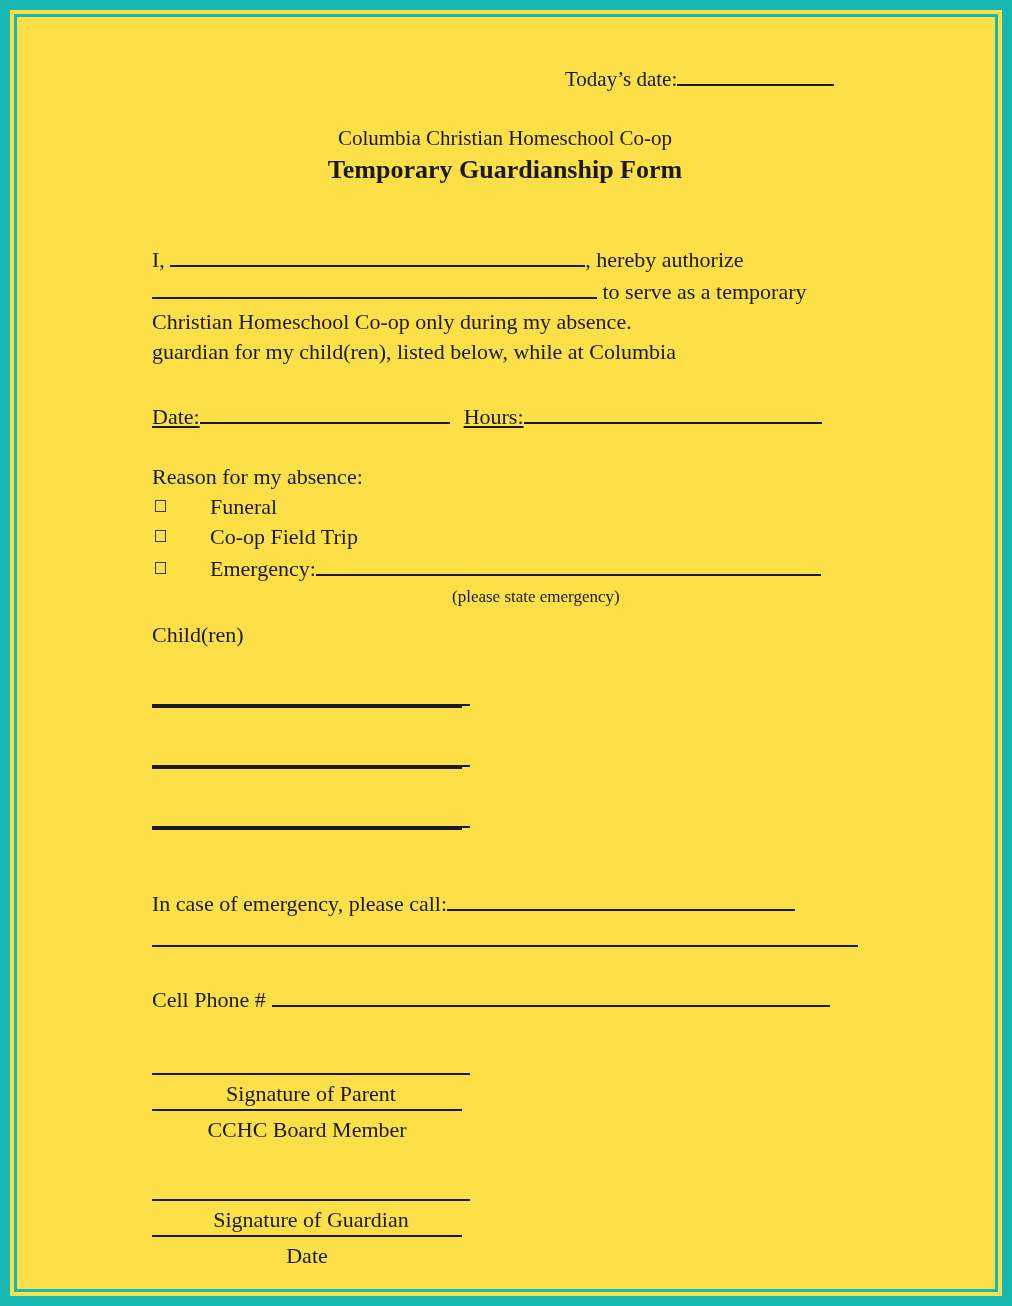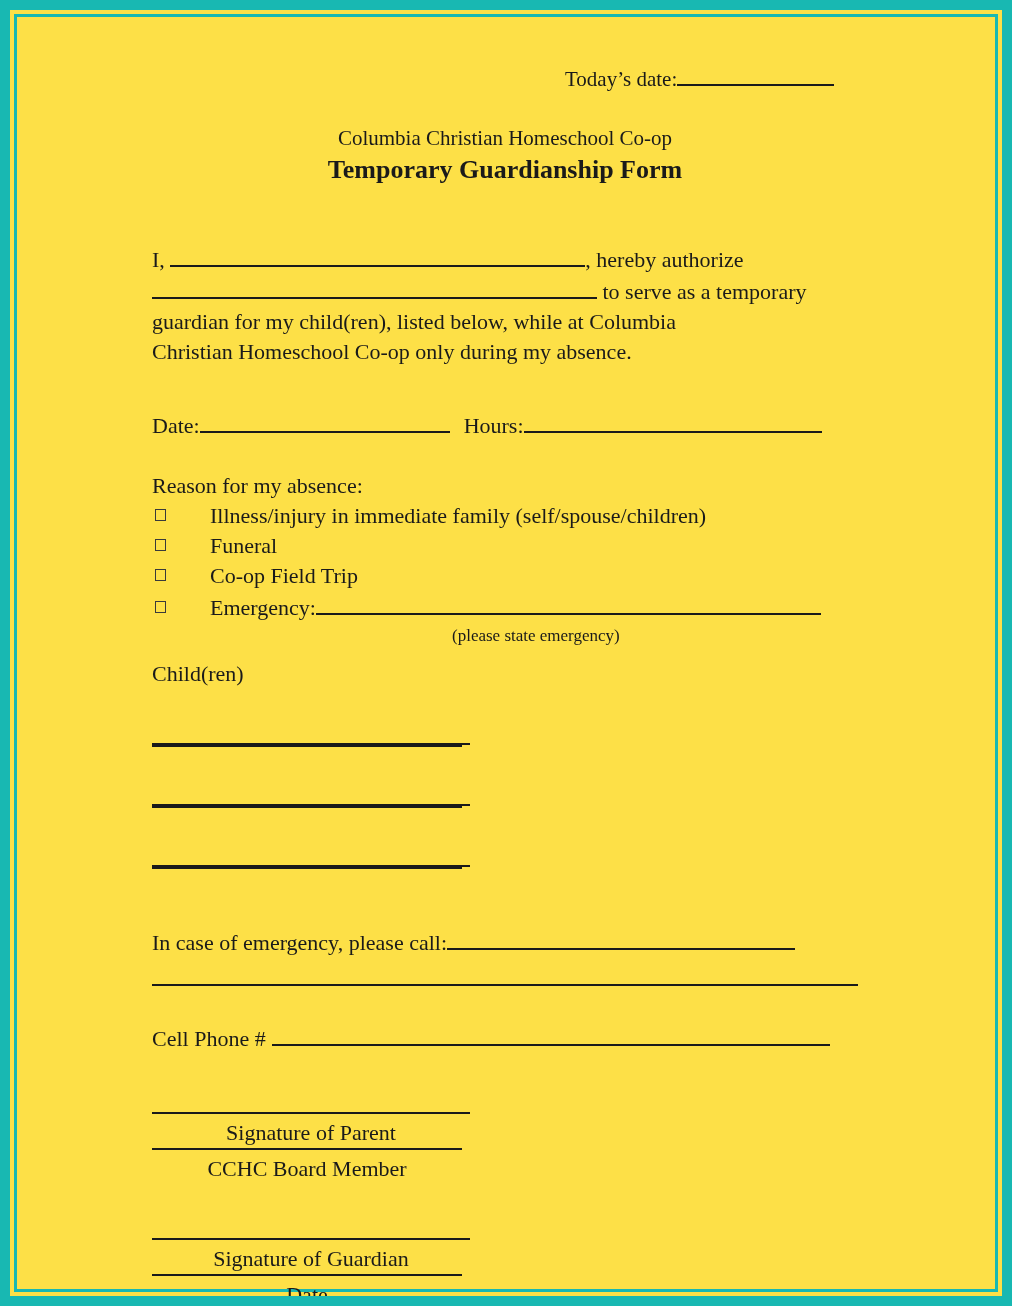--- a/index.html
+++ b/index.html
@@ -34,21 +34,21 @@
   .today-row .blank { width: 157px; }
 
   .title-block { text-align: center; margin-top: 30px; }
   .org-name  { font-size: 21px; font-weight: normal; line-height: 30px; }
   .form-title { font-size: 26px; font-weight: bold; line-height: 34px; }
 
   .auth { margin-top: 56px; }
   .auth .b1 { width: 415px; }
   .auth .b2 { width: 445px; }
 
-  .date-row { margin-top: 42px; }
+  .date-row { margin-top: 33px; text-decoration: underline; }
   .date-row .date-blank  { width: 250px; margin-right: 14px; }
   .date-row .hours-blank { width: 298px; }
 
   .reason { margin-top: 30px; }
   .option { line-height: 30px; }
   .cbx {
     display: inline-block;
     width: 11px; height: 12px;
     border: 1.5px solid #3a3a3a;
     box-sizing: border-box;
@@ -88,31 +88,30 @@
     </div>
 
     <div class="title-block">
       <div class="org-name">Columbia Christian Homeschool Co-op</div>
       <div class="form-title">Temporary Guardianship Form</div>
     </div>
 
     <div class="auth body-text">
       <div><span>I,</span> <span class="blank b1"></span><span>, hereby authorize</span></div>
       <div><span class="blank b2"></span><span> to serve as a temporary</span></div>
+      <div>Christian Homeschool Co-op only during my absence.</div>
       <div>guardian for my child(ren), listed below, while at Columbia</div>
-      <div>Christian Homeschool Co-op only during my absence.</div>
     </div>
 
     <div class="date-row body-text">
       <span>Date:</span><span class="blank date-blank"></span><span>Hours:</span><span class="blank hours-blank"></span>
     </div>
 
     <div class="reason body-text">
       <div>Reason for my absence:</div>
-      <div class="option"><span class="cbx"></span><span>Illness/injury in immediate family (self/spouse/children)</span></div>
       <div class="option"><span class="cbx"></span><span>Funeral</span></div>
       <div class="option"><span class="cbx"></span><span>Co-op Field Trip</span></div>
       <div class="option"><span class="cbx"></span><span>Emergency:</span><span class="blank emg-blank"></span></div>
       <div class="note">(please state emergency)</div>
     </div>
 
     <div class="children body-text">
       <div>Child(ren)</div>
       <div class="child-rows">
         <div class="cols child-row">

